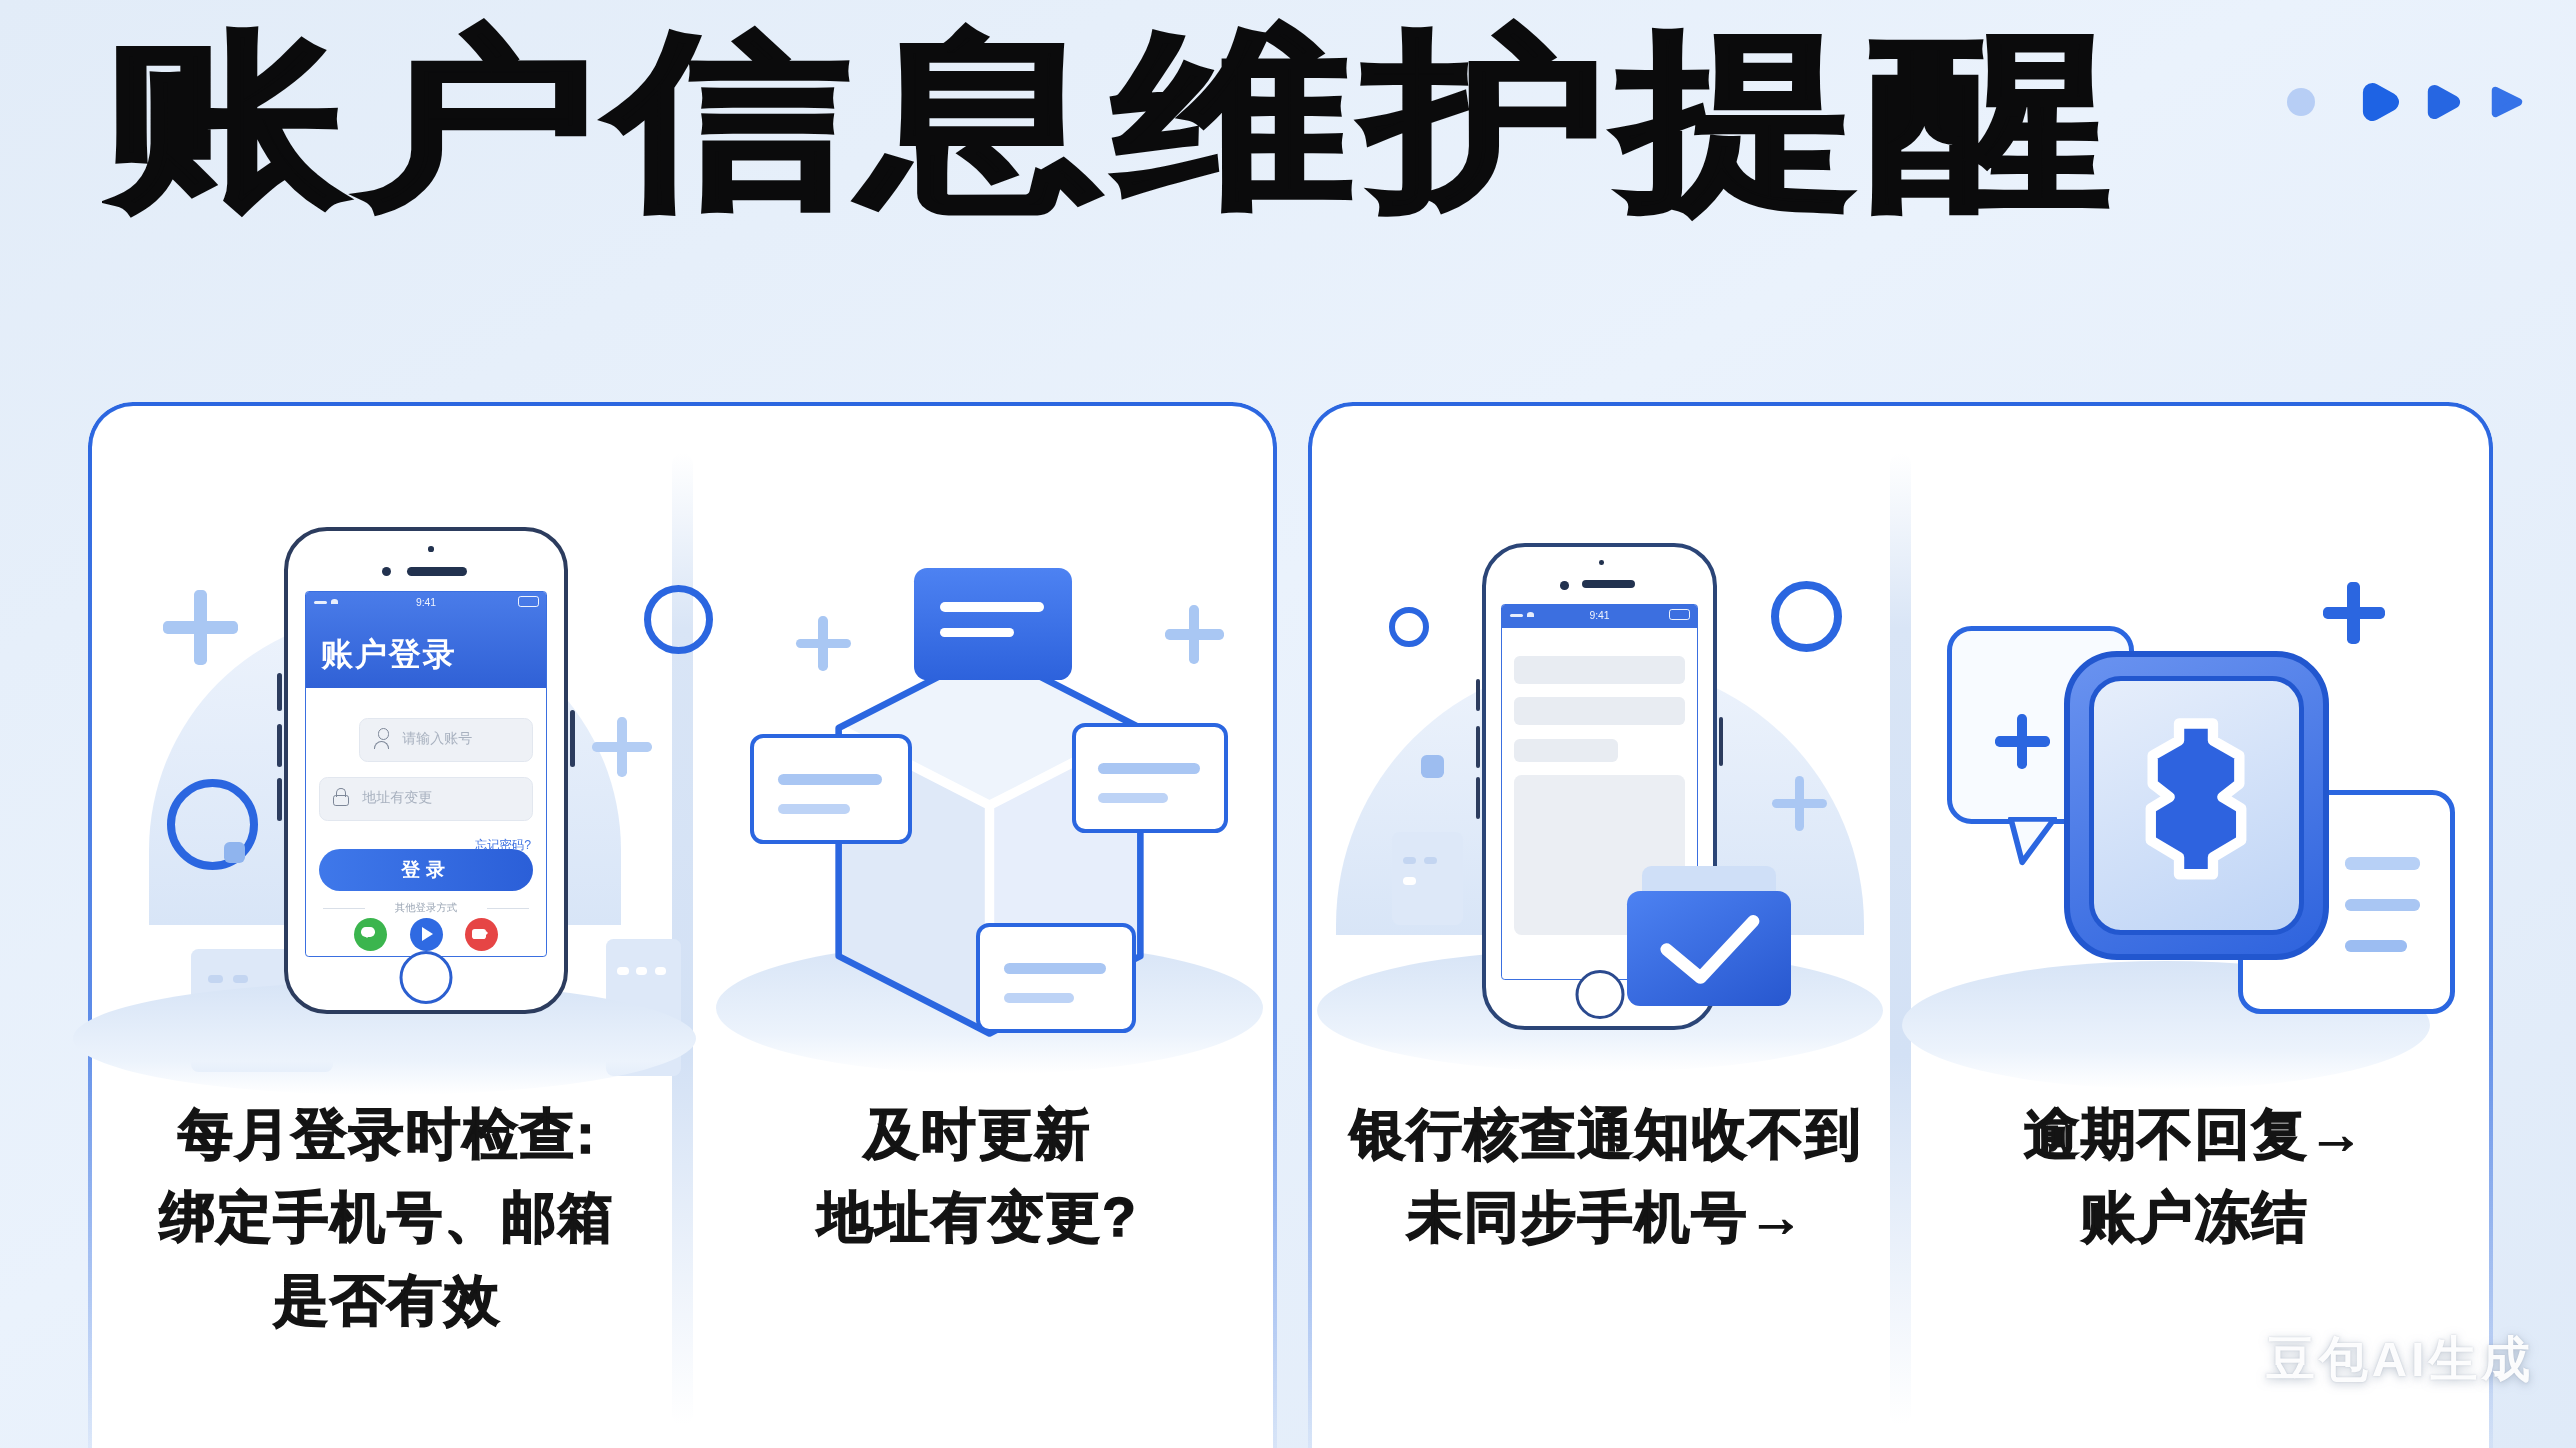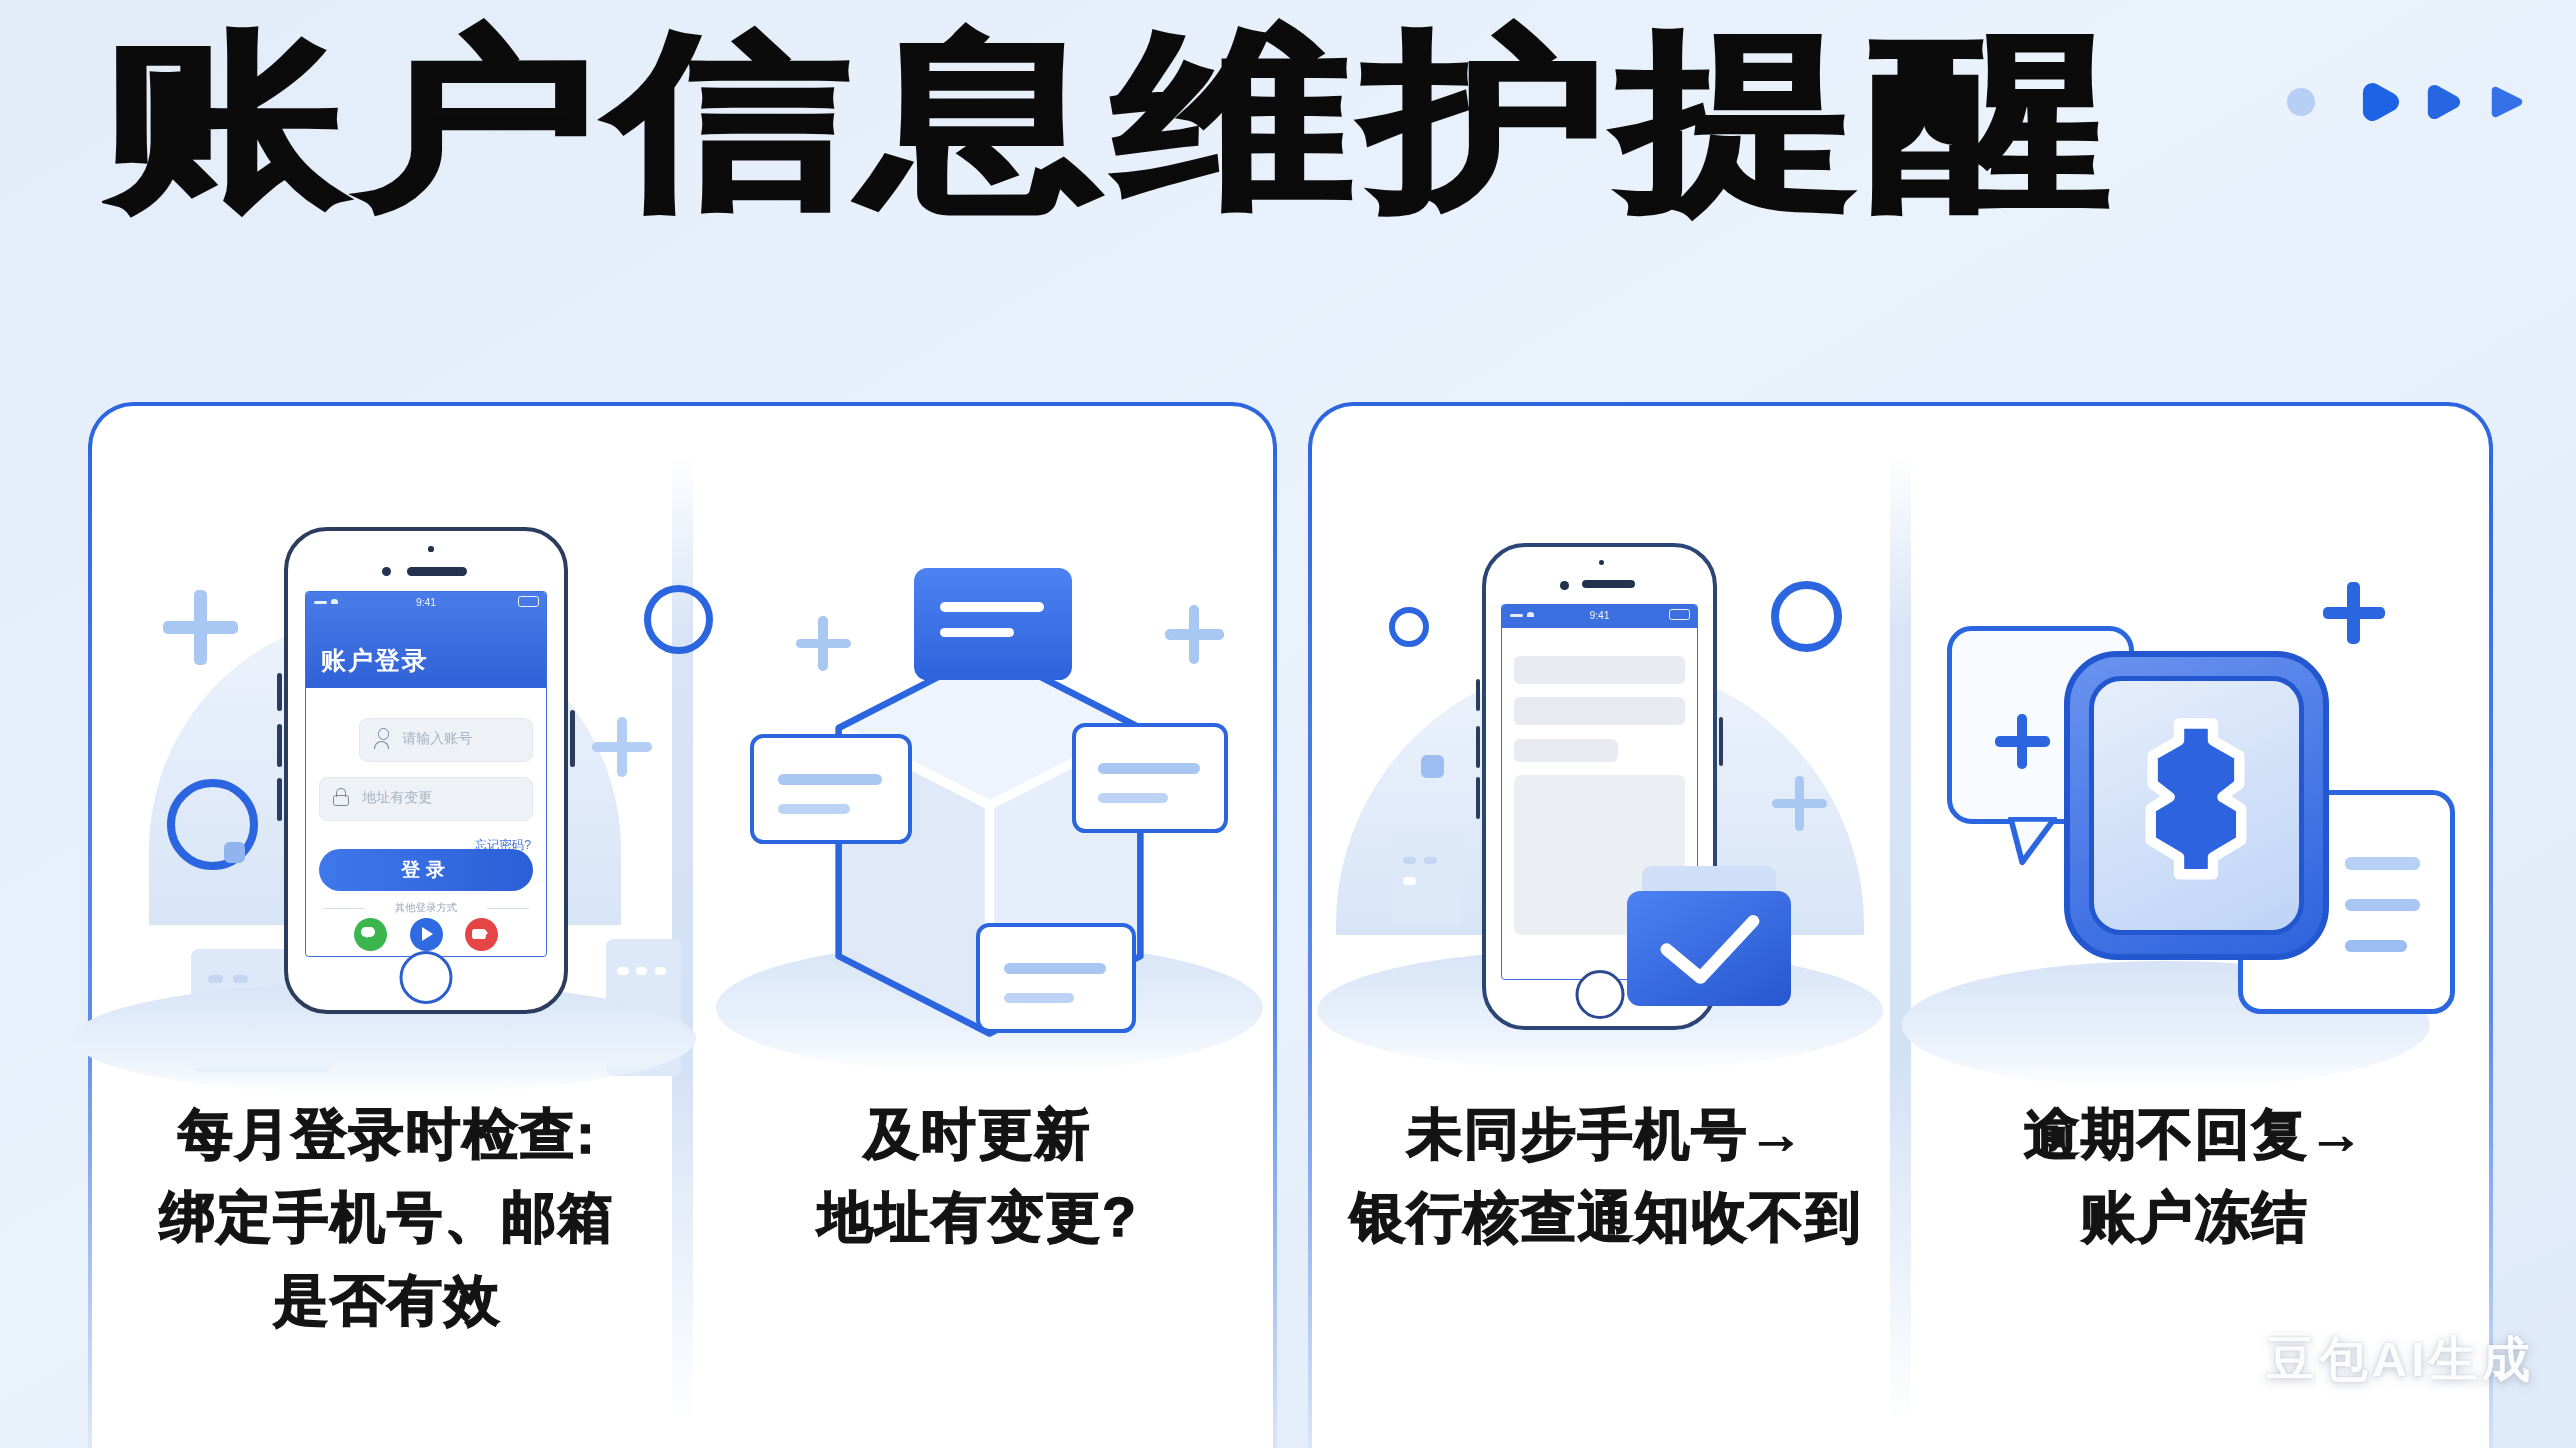--- a/index.html
+++ b/index.html
@@ -45,21 +45,21 @@
   .phone.blueframe{border-color:#2b4577;}
   .cam-dot,.tiny-dot{position:absolute;background:#22324f;border-radius:50%;}
   .speaker{position:absolute;background:#22324f;border-radius:4.7px;}
   .nub{position:absolute;background:#2c3c5e;border-radius:2.8px;}
   .screen{position:absolute;border:1.9px solid #3a6fe0;background:#fff;overflow:hidden;border-radius:3.8px;}
   .sb{position:absolute;left:0;right:0;top:0;background:#3c6fe0;}
   .sb-mark{position:absolute;background:rgba(255,255,255,.88);border-radius:1.9px;}
   .sb-time{position:absolute;left:0;right:0;text-align:center;color:rgba(255,255,255,.92);font-size:10.4px;top:4.7px;}
   .sb-batt{position:absolute;width:19px;height:9.4px;border:1.9px solid rgba(255,255,255,.9);border-radius:2.8px;top:3.8px;right:7.5px;}
   .login-header{position:absolute;left:0;right:0;top:0;height:96px;background:linear-gradient(180deg,#4a7ce9,#3061d6);}
-  .login-title{position:absolute;left:15px;bottom:11.3px;color:#fff;font-size:25px;font-weight:700;letter-spacing:1.9px;}
+  .login-title{position:absolute;left:15px;bottom:11.3px;color:#fff;font-size:32px;font-weight:700;letter-spacing:1.9px;}
   .inp{position:absolute;left:13.2px;right:13.2px;height:42px;background:#eef1f6;border:0.9px solid #e2e7ef;border-radius:8.5px;}
   .inp .ph{position:absolute;left:42px;top:11.3px;font-size:14px;color:#a8b1bf;}
   .icon-user{position:absolute;left:13.2px;top:9.4px;width:19px;height:21px;}
   .icon-user::before{content:"";position:absolute;left:4.7px;top:0;width:9.4px;height:9.4px;border-radius:50%;border:1.9px solid #7d8798;}
   .icon-user::after{content:"";position:absolute;left:0.9px;top:12.3px;width:13.2px;height:7.5px;border-radius:7.5px 7.5px 0 0;border:1.9px solid #7d8798;border-bottom:none;}
   .icon-lock{position:absolute;left:13.2px;top:10.4px;width:17px;height:19px;}
   .icon-lock::before{content:"";position:absolute;left:2.8px;top:0;width:7.5px;height:7.5px;border:1.9px solid #7d8798;border-radius:5.7px 5.7px 0 0;border-bottom:none;}
   .icon-lock::after{content:"";position:absolute;left:0;top:6.6px;width:13.2px;height:9.4px;border:1.9px solid #7d8798;border-radius:2.8px;}
   .forgot{position:absolute;right:15px;font-size:12.3px;color:#3f72e2;}
   .login-btn{position:absolute;left:13.2px;right:13.2px;height:42px;border-radius:21px;
@@ -277,22 +277,22 @@
         <div class="envelope" style="left:315px;top:460px;width:164px;height:140px;">
           <div class="env-flap"></div>
           <div class="env-body">
             <svg width="164" height="115" viewBox="0 0 174 122">
               <polyline points="42,62 78,92 134,32" fill="none" stroke="#ffffff" stroke-width="13" stroke-linecap="round" stroke-linejoin="round"></polyline>
             </svg>
           </div>
         </div>
       </div>
       <div class="caption">
+        <div>银行核查通知收不到</div>
         <div>未同步手机号→</div>
-        <div>银行核查通知收不到</div>
       </div>
     </div>
 
     <div class="panel p-second">
       <div class="illus">
         <div class="gshadow" style="left:1.9px;top:555px;width:528px;height:128px;"></div>
         <div class="plus" style="left:422px;top:176px;width:62px;height:62px;--t:12.3px;color:#2b66e0;"></div>
 
         <div class="bubble" style="left:46px;top:220px;width:187px;height:198px;">
           <div class="plus" style="left:43px;top:83px;width:55px;height:55px;--t:10.4px;color:#2b66e0;"></div>

